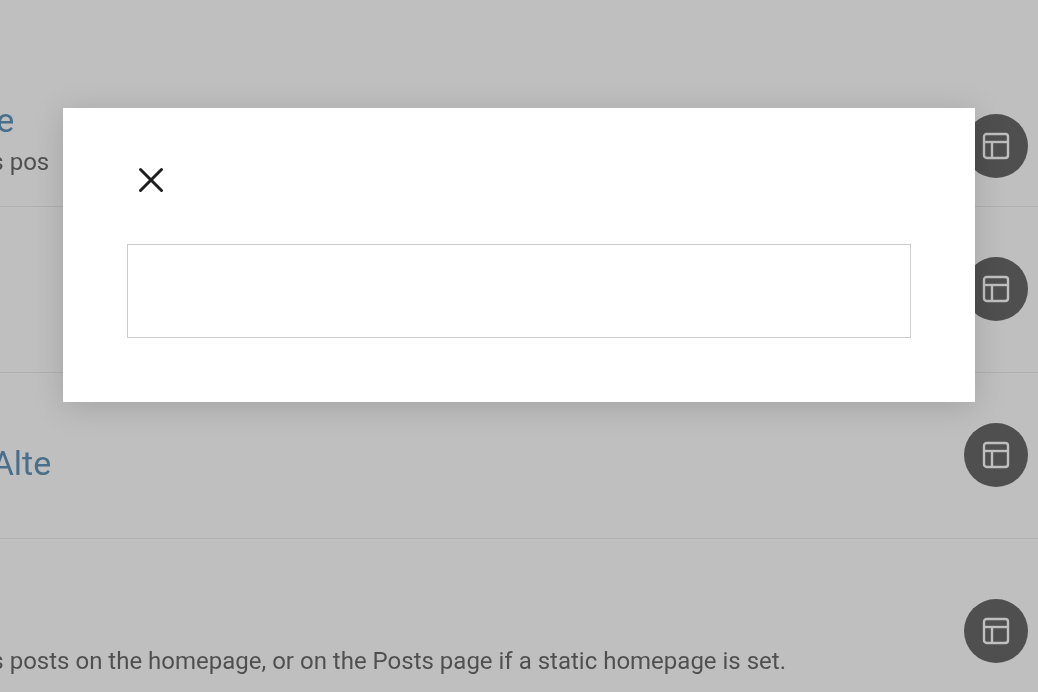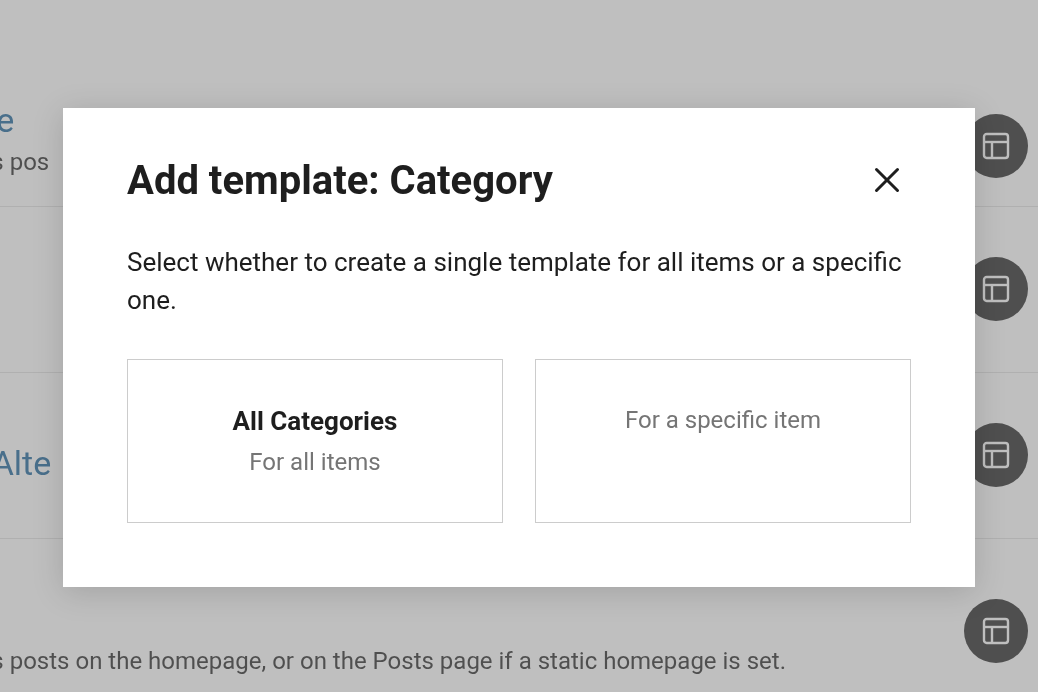--- a/index.html
+++ b/index.html
@@ -158,31 +158,24 @@
           <line x1="9" y1="9" x2="9" y2="21"></line>
         </svg>
     </div>
   </div>
 </div>
 
 <div class="background-overlay"></div>
 
 <div class="modal">
   <div class="modal-header">
-    <h1 class="modal-title">Add template: Category</h1>
     <button class="close-btn">
       <svg width="36" height="36" viewBox="0 0 24 24" fill="none" stroke="#1e1e1e" stroke-width="2" stroke-linecap="round">
         <line x1="5" y1="5" x2="19" y2="19"></line>
           <line x1="19" y1="5" x2="5" y2="19"></line>
       </svg>
     </button>
   </div>
-  <p class="modal-description">Select whether to create a single template for all items or a specific one.</p>
   <div class="options">
     <div class="option-card">
-      <div class="option-title">All Categories</div>
-      <div class="option-desc">For all items</div>
-    </div>
-    <div class="option-card">
-      <div class="option-desc">For a specific item</div>
     </div>
   </div>
 </div>
 
 </body></html>

